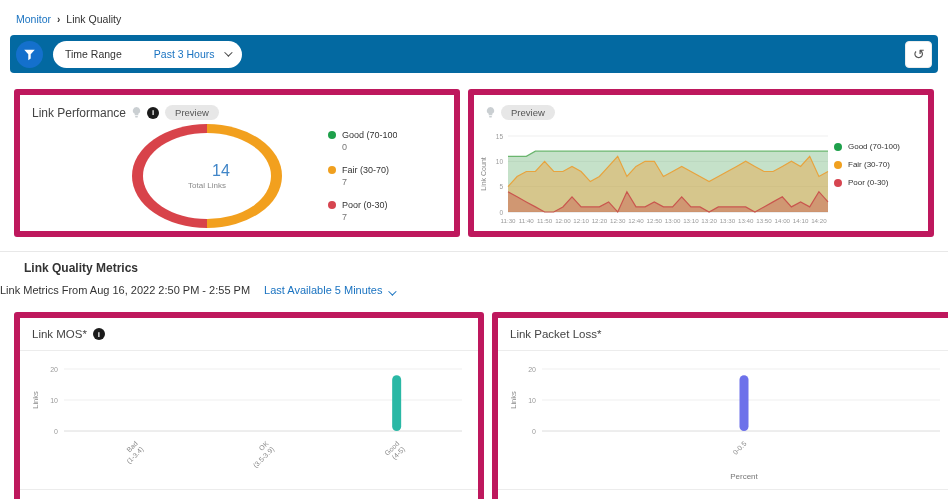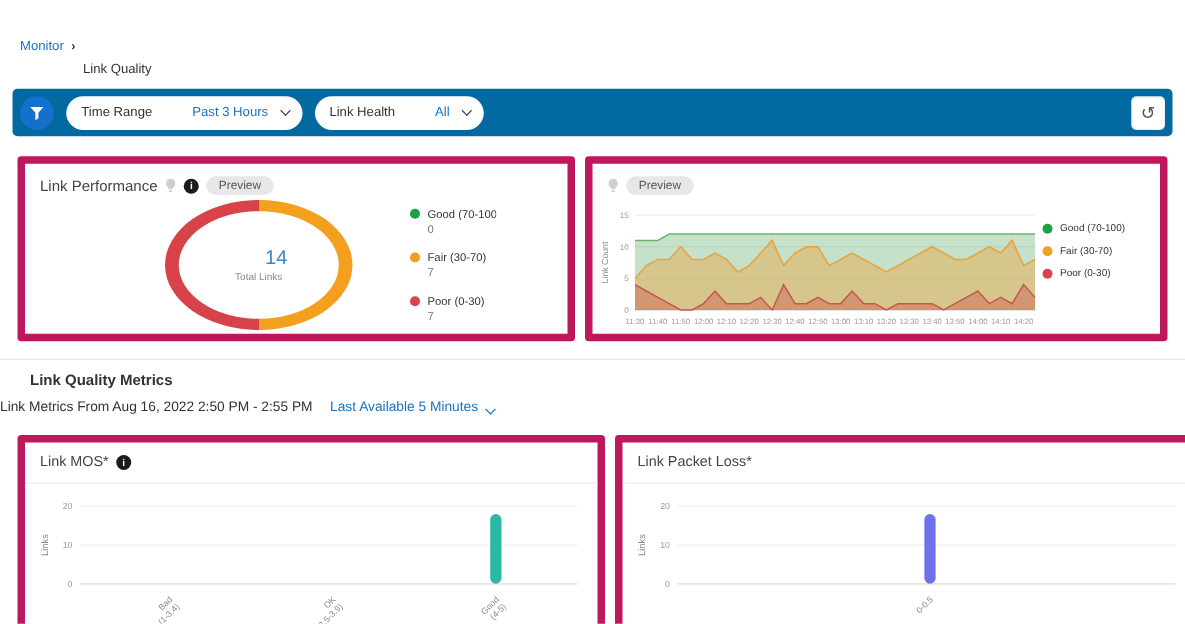--- a/index.html
+++ b/index.html
@@ -5,21 +5,21 @@
   * { margin:0; padding:0; box-sizing:border-box; }
   html,body { background:#fff; }
   body {
     width:948px; height:499px; overflow:hidden; position:relative;
     font-family:"Liberation Sans","DejaVu Sans",sans-serif; color:#404040;
   }
   
   .breadcrumb { display:flex; align-items:center; gap:6px; padding:13px 16px 0; font-size:10.5px; }
   .bc-link { color:#1a73c1; cursor:pointer; }
   .bc-sep { color:#333; font-weight:bold; font-size:10px; }
-  .bc-current { color:#333;margin-top:36px; }
+  .bc-current { color:#333; }
   
   .filterbar {
     margin:10px 10px 0; height:38px; background:#0369a1; border-radius:4px;
     display:flex; align-items:center; padding:0 6px; gap:10px;
   }
   .filter-btn {
     width:27px; height:27px; border-radius:50%; background:#1470cc; flex:0 0 auto;
     display:flex; align-items:center; justify-content:center; cursor:pointer;
   }
   .pill {
@@ -91,25 +91,20 @@
 
 <div class="filterbar">
   <div class="filter-btn">
     <svg width="13" height="13" viewBox="0 0 16 16">
         <path d="M1.5 2h13l-5 5.6V13l-3 2V7.6z" fill="#fff"></path>
       </svg>
   </div>
   <div class="pill">
     <span class="plabel">Time Range</span>
     <span class="pvalue">Past 3 Hours</span>
-    <span class="chev"></span>
-  </div>
-  <div class="pill">
-    <span class="plabel">Link Health</span>
-    <span class="pvalue">All</span>
     <span class="chev"></span>
   </div>
   <div class="fb-spacer"></div>
   <div class="reset-btn">↺</div>
 </div>
 
 <div class="row row1">
 
   <div class="card">
     <div class="card-title-row">

